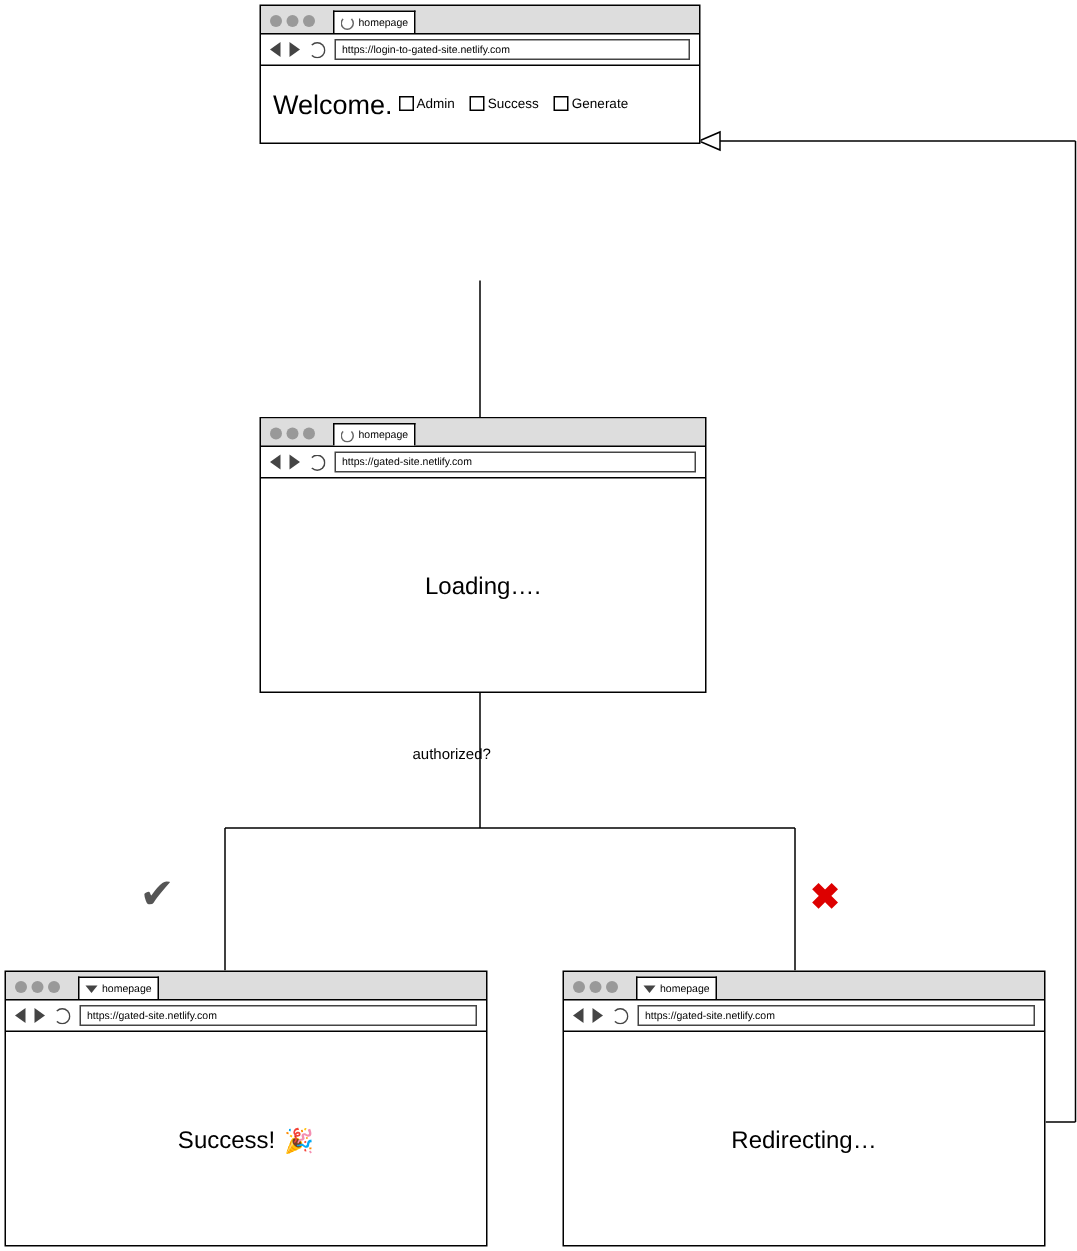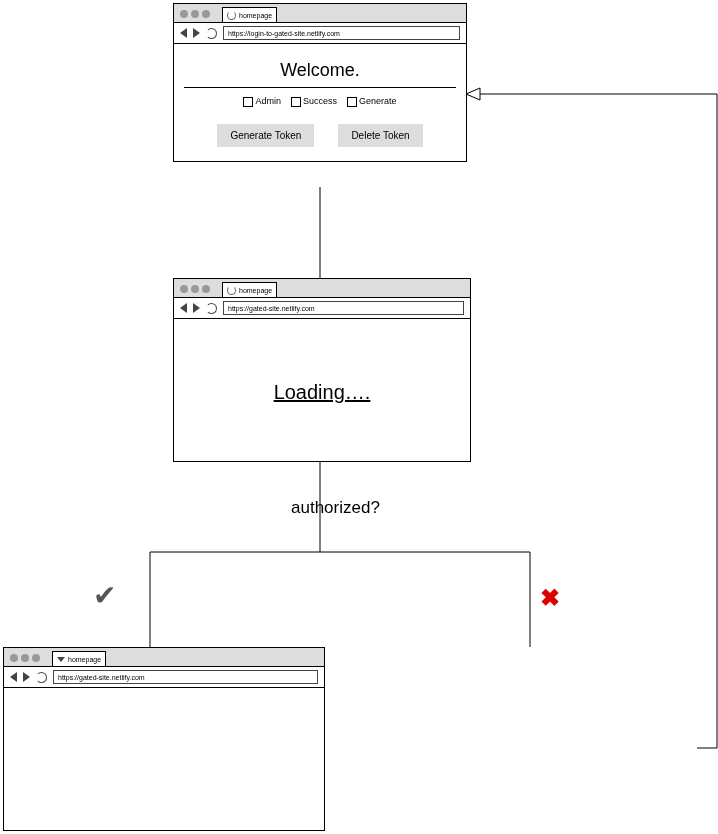--- a/index.html
+++ b/index.html
@@ -10,32 +10,32 @@
 .dot{width:8px;height:8px;border-radius:50%;background:#999;}
 .tab{height:14px;border:1px solid #000;border-bottom:none;background:#fff;display:flex;align-items:center;gap:3px;padding:0 4px;font-size:7px;margin-left:6px;}
 .tab .sp{width:7px;height:7px;border:1px solid #666;border-radius:50%;border-top-color:transparent;}
 .tab .dl{width:0;height:0;border-left:4px solid transparent;border-right:4px solid transparent;border-top:5px solid #444;}
 .toolbar{height:20px;border-bottom:1px solid #000;display:flex;align-items:center;gap:6px;padding:0 6px;font-size:9px;}
 .nav-arrow{width:0;height:0;}
 .nav-arrow.left{border-top:5px solid transparent;border-bottom:5px solid transparent;border-right:7px solid #444;}
 .nav-arrow.right{border-top:5px solid transparent;border-bottom:5px solid transparent;border-left:7px solid #444;}
 .refresh{width:9px;height:9px;border:1.5px solid #444;border-radius:50%;border-left-color:transparent;}
 .urlbar{flex:1;height:12px;border:1px solid #444;padding:0 4px;font-size:7px;display:flex;align-items:center;overflow:hidden;white-space:nowrap;}
-.content{padding:8px;display:flex;flex-direction:column;align-items:center;}
+.content{padding:8px;display:flex;flex-direction:row;align-items:center;}
 .w-title{font-size:18px;margin:8px 0 6px 0;}
 .hr{height:1px;background:#000;align-self:stretch;margin:0 2px 8px 2px;}
 .roles{display:flex;gap:10px;font-size:9px;margin-bottom:1px;}
 .chk{display:inline-block;width:8px;height:8px;border:1px solid #000;margin-right:2px;vertical-align:middle;}
 .fields{display:flex;gap:14px;font-size:11px;align-items:center;}
 .fields input{border:1px solid #000;height:13px;width:74px;font-size:10px;padding:0 2px;}
 .btnrow{display:flex;gap:24px;margin-top:16px;margin-bottom:6px;}
 .btn{background:#ddd;border:1px solid #ddd;font-size:10px;padding:5px 12px;cursor:pointer;}
-.bigtext{font-size:20px;text-decoration:underline;}
+.bigtext{font-size:16px;}
 svg.lines{position:absolute;left:0;top:0;width:718px;height:834px;pointer-events:none;}
-.label{position:absolute;font-size:17px;margin-left:16px;}
+.label{position:absolute;font-size:10px;}
 .check-mark{position:absolute;font-size:28px;color:#555;}
 .cross-mark{position:absolute;font-size:24px;color:#d00;font-weight:bold;}
 </style>
 </head>
 <body>
 
 <div class="canvas">
 
   <svg class="lines">
     <line x1="320" y1="187" x2="320" y2="278" stroke="#000"></line>
@@ -72,24 +72,20 @@
       <div class="urlbar">https://login-to-gated-site.netlify.com</div>
     </div>
     <div class="content">
       <div class="w-title">Welcome.</div>
       <div class="hr"></div>
       <div class="roles">
         <span><span class="chk"></span><span>Admin</span></span>
         <span><span class="chk"></span><span>Success</span></span>
         <span><span class="chk"></span><span>Generate</span></span>
       </div>
-      <div class="btnrow">
-        <button class="btn">Generate Token</button>
-        <button class="btn">Delete Token</button>
-      </div>
     </div>
   </div>
 
   <div class="browser" style="left:173px;top:278px;width:296px;height:182px;">
     <div class="titlebar">
       <div class="dots">
           <div class="dot"></div>
           <div class="dot"></div>
           <div class="dot"></div>
         </div>
@@ -120,16 +116,42 @@
           <span class="dl"></span>
           <span>homepage</span>
         </div>
     </div>
     <div class="toolbar">
       <div class="nav-arrow left"></div>
       <div class="nav-arrow right"></div>
       <div class="refresh"></div>
       <div class="urlbar">https://gated-site.netlify.com</div>
     </div>
+    <div class="content" style="justify-content:center;height:130px;flex-direction:row;gap:6px;">
+      <span class="bigtext">Success!</span>
+      <span class="bigtext">🎉</span>
+    </div>
   </div>
 
+  <div class="browser" style="left:375px;top:647px;width:320px;height:182px;">
+    <div class="titlebar">
+      <div class="dots">
+          <div class="dot"></div>
+          <div class="dot"></div>
+          <div class="dot"></div>
+        </div>
+      <div class="tab">
+          <span class="dl"></span>
+          <span>homepage</span>
+        </div>
+    </div>
+    <div class="toolbar">
+      <div class="nav-arrow left"></div>
+      <div class="nav-arrow right"></div>
+      <div class="refresh"></div>
+      <div class="urlbar">https://gated-site.netlify.com</div>
+    </div>
+    <div class="content" style="justify-content:center;height:130px;">
+      <div class="bigtext">Redirecting…</div>
+    </div>
+  </div>
 
 </div>
 
 </body></html>

